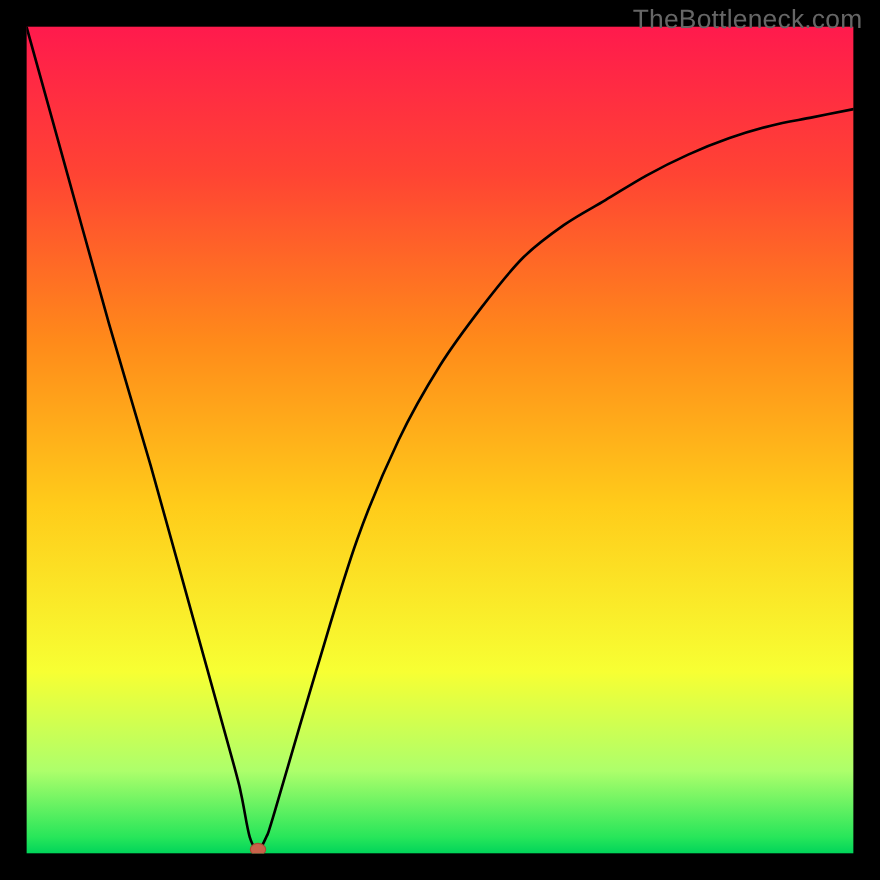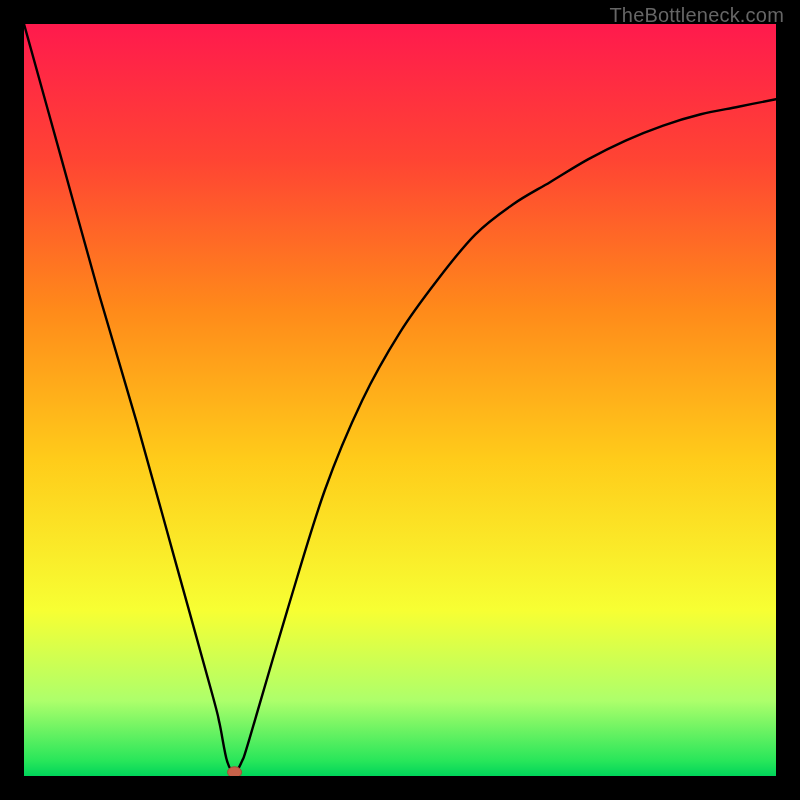--- a/index.html
+++ b/index.html
@@ -28,21 +28,21 @@
   svg {
     display: block;
     width: 752px;
     height: 752px;
   }
   .watermark {
     position: absolute;
     top: 4px;
     right: 16px;
     color: #666;
-    font-size: 20px;
+    font-size: 24px;
     font-weight: 500;
     letter-spacing: 0.2px;
     user-select: none;
     text-align: center;
   }
 </style>
 </head>
 <body>
 
 <div class="frame">

